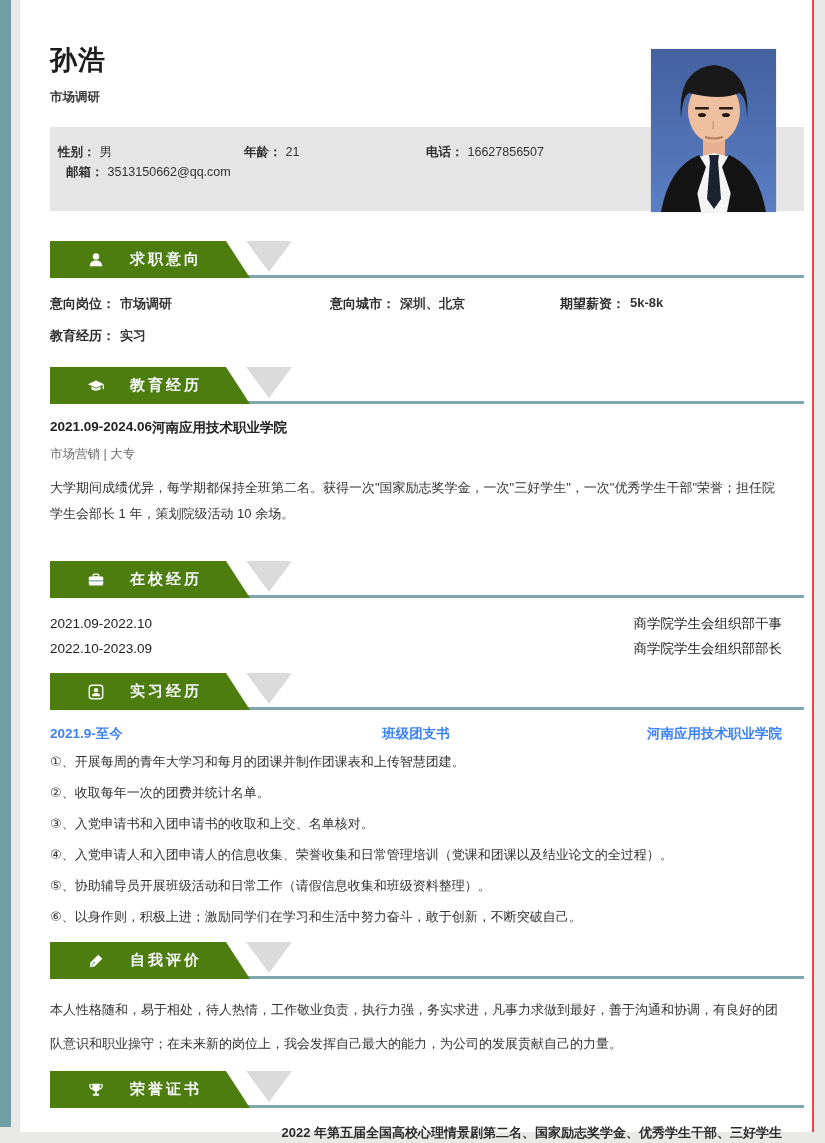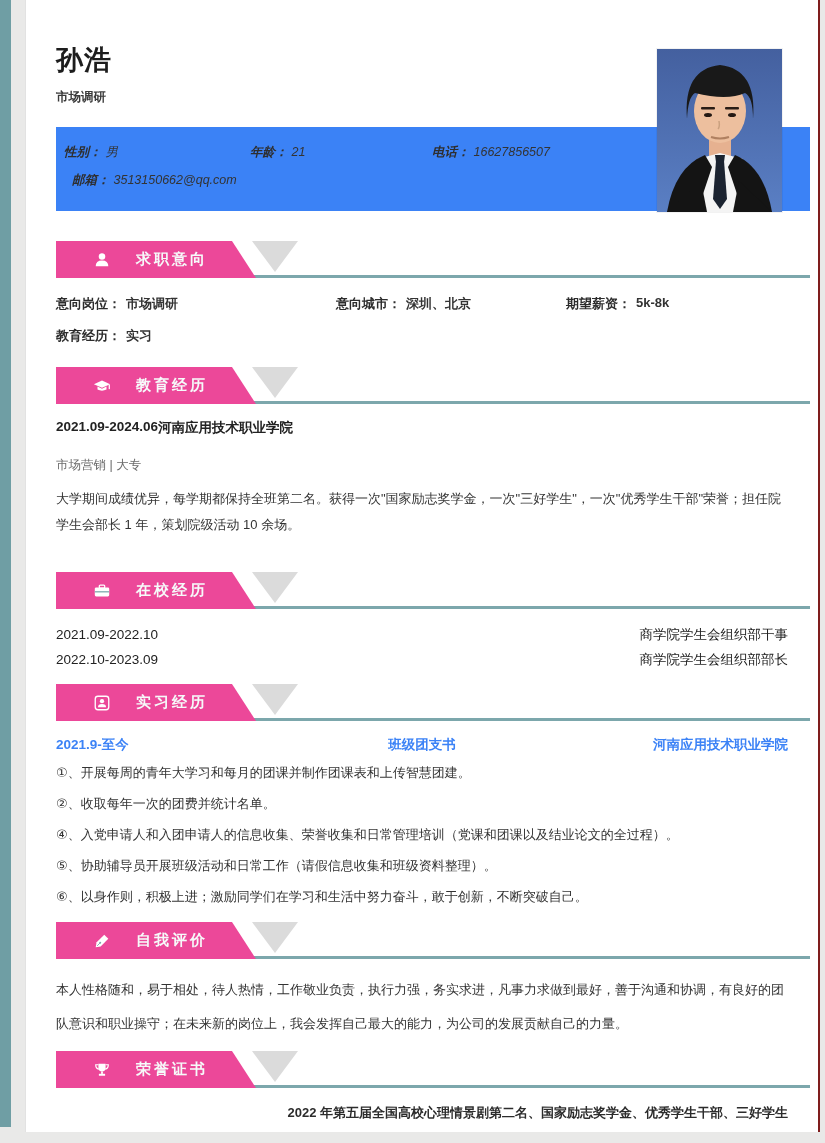--- a/index.html
+++ b/index.html
@@ -4,48 +4,48 @@
 <style>
   * { margin:0; padding:0; box-sizing:border-box; }
   html,body { font-family:"Liberation Sans","DejaVu Sans",sans-serif; }
   body {
     width:825px; height:1143px; background:#e9e9e8; position:relative; overflow:hidden;
   }
   .side-band {
     position:absolute; left:0; top:0; width:11px; height:1127px; background:#6f9ea4;
   }
   .page {
-    position:absolute; left:25px; top:0; width:795px; height:1132px;
-    background:#ffffff; padding:0 30px; border-right:2px solid #7f1d1d;
+    position:absolute; left:19px; top:0; width:795px; height:1132px;
+    background:#ffffff; padding:0 30px; border-right:2px solid #ef4444;
     border-left:1px solid #e2e2e2;
   }
   
   .name { padding-top:42px; font-size:27px; font-weight:700; color:#1d1d1d; letter-spacing:1px; }
   .subtitle { margin-top:11px; font-size:12.5px; font-weight:700; color:#3a3a3a; }
   .info-bar {
-    margin-top:21px; margin-right:-22px; background:#3b82f6;
-    padding:15px 0 14px 8px; font-size:12.5px; color:#333; position:relative; height:84px;font-style:italic;
+    margin-top:21px; margin-right:-22px; background:#e5e5e5;
+    padding:15px 0 14px 8px; font-size:12.5px; color:#333; position:relative; height:84px;
   }
   .info-row { display:flex; line-height:20px; }
-  .info-row + .info-row { margin-top:8px;padding-left:8px; }
+  .info-row + .info-row { margin-top:0;padding-left:8px; }
   .info-cell { display:flex; }
   .cell-gender { width:186px; }
   .cell-age { width:182px; }
   .info-label { font-weight:700; color:#2e2e2e; }
   .info-value { font-weight:400; color:#333; margin-left:4px; }
   .photo {
     position:absolute; top:49px; right:36px; width:125px; height:163px;
     box-shadow:0 0 0 1px rgba(0,0,0,0.05); z-index:3;
   }
   .photo svg { display:block; width:100%; height:100%; }
   
   .sec-head { position:relative; height:37px; margin-left:0; margin-right:-22px; }
   .sec-underline { position:absolute; left:0; right:0; bottom:0; height:3px; background:#7ca7ac; }
   .banner {
-    position:absolute; left:0; top:0; width:200px; height:37px; background:#ec4899;
+    position:absolute; left:0; top:0; width:200px; height:37px; background:#4d7c0f;
     clip-path:polygon(0 0, calc(100% - 24px) 0, 100% 100%, 0 100%);
     display:flex; align-items:center; color:#f6fafa;
   }
   .banner .icon { margin-left:36px; width:20px; height:20px; display:flex; align-items:center; justify-content:center; }
   .banner .icon svg { width:18px; height:18px; }
   .banner .sec-title { margin-left:24px; font-size:15px; font-weight:700; letter-spacing:3px; }
   .tri {
     position:absolute; left:196px; top:0; width:0; height:0;
     border-left:23px solid transparent; border-right:23px solid transparent;
     border-top:31px solid #dbdbdb;
@@ -55,21 +55,21 @@
   .fl { font-weight:700; color:#2c2c2c; }
   .fv { font-weight:700; color:#333; margin-left:5px; }
   
   .intent-rows { margin-top:17px;text-align:center; }
   .intent-r1 { display:flex; }
   .intent-c1 { width:280px; } .intent-c2 { width:230px; }
   .intent-r2 { margin-top:14px; }
   
   .edu-row { display:flex; justify-content:flex-start; margin-top:15px;
              font-size:13.5px; font-weight:700; color:#222; }
-  .edu-major { margin-top:20px; font-size:12.5px; color:#6b6b6b; font-weight:400; }
+  .edu-major { margin-top:9px; font-size:12.5px; color:#6b6b6b; font-weight:400; }
   .edu-desc { margin-top:12px; font-size:13px; color:#333; line-height:26px; }
   
   .campus-rows { margin-top:13px; }
   .campus-row { display:flex; justify-content:space-between; font-size:13.5px;
                 font-weight:400; color:#222; line-height:25px; }
   
   .intern-row { display:flex; margin-top:15px; font-size:13.5px; font-weight:700; color:#3b82f6; }
   .intern-row .c-left { width:33%; text-align:left; }
   .intern-row .c-mid { width:34%; text-align:center; }
   .intern-row .c-right { width:33%; text-align:right; }
@@ -258,20 +258,21 @@
   </div>
   <div>
     <div class="intern-row">
       <span class="c-left">2021.9-至今</span>
       <span class="c-mid">班级团支书</span>
       <span class="c-right">河南应用技术职业学院</span>
     </div>
     <div class="duties">
       <div class="duty">①、开展每周的青年大学习和每月的团课并制作团课表和上传智慧团建。</div>
       <div class="duty">②、收取每年一次的团费并统计名单。</div>
+      <div class="duty">③、入党申请书和入团申请书的收取和上交、名单核对。</div>
       <div class="duty">④、入党申请人和入团申请人的信息收集、荣誉收集和日常管理培训（党课和团课以及结业论文的全过程）。</div>
       <div class="duty">⑤、协助辅导员开展班级活动和日常工作（请假信息收集和班级资料整理）。</div>
       <div class="duty">⑥、以身作则，积极上进；激励同学们在学习和生活中努力奋斗，敢于创新，不断突破自己。</div>
     </div>
   </div>
 
   <div class="gap-i"></div>
 
   <div class="sec-head">
     <div class="sec-underline"></div>

